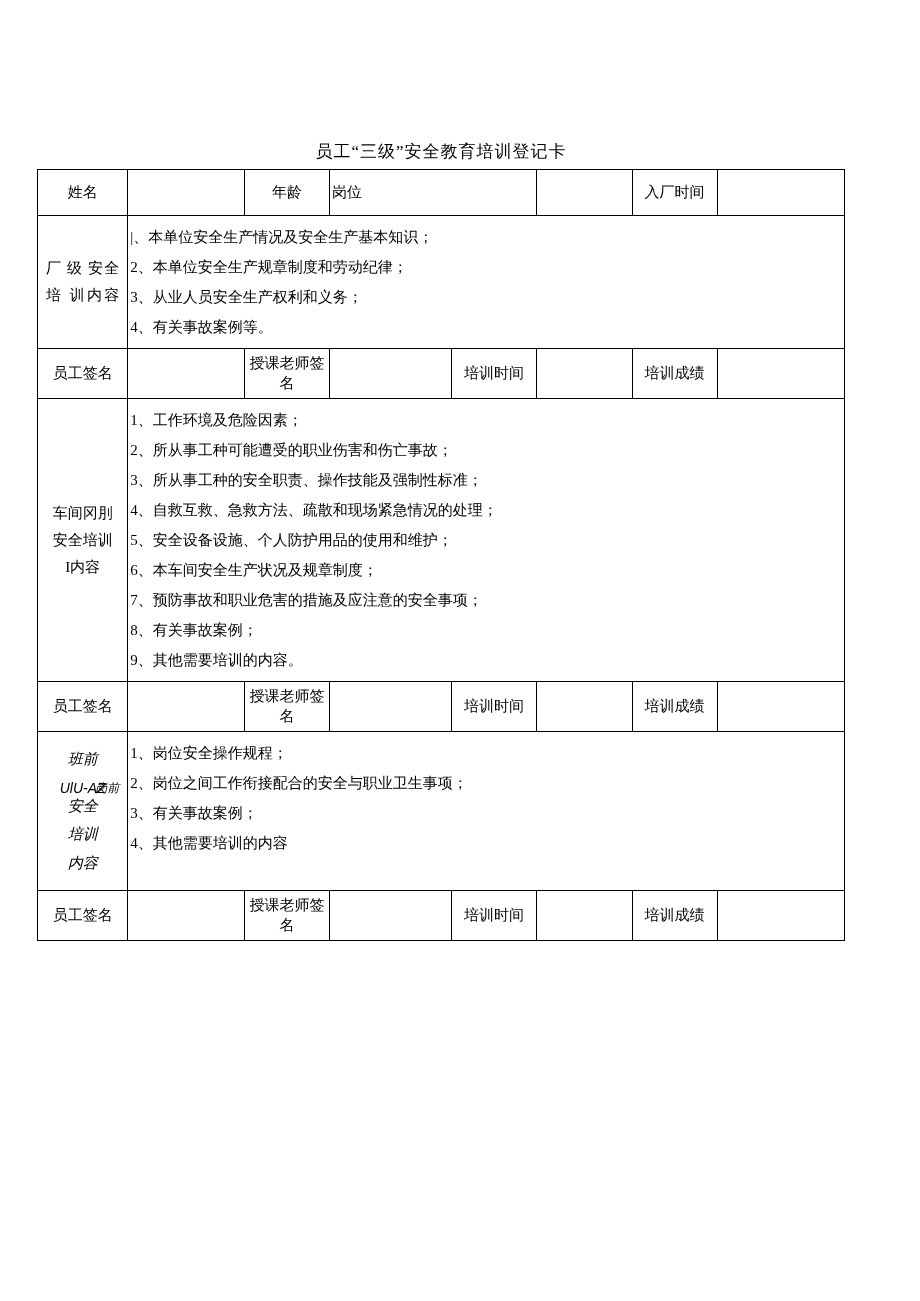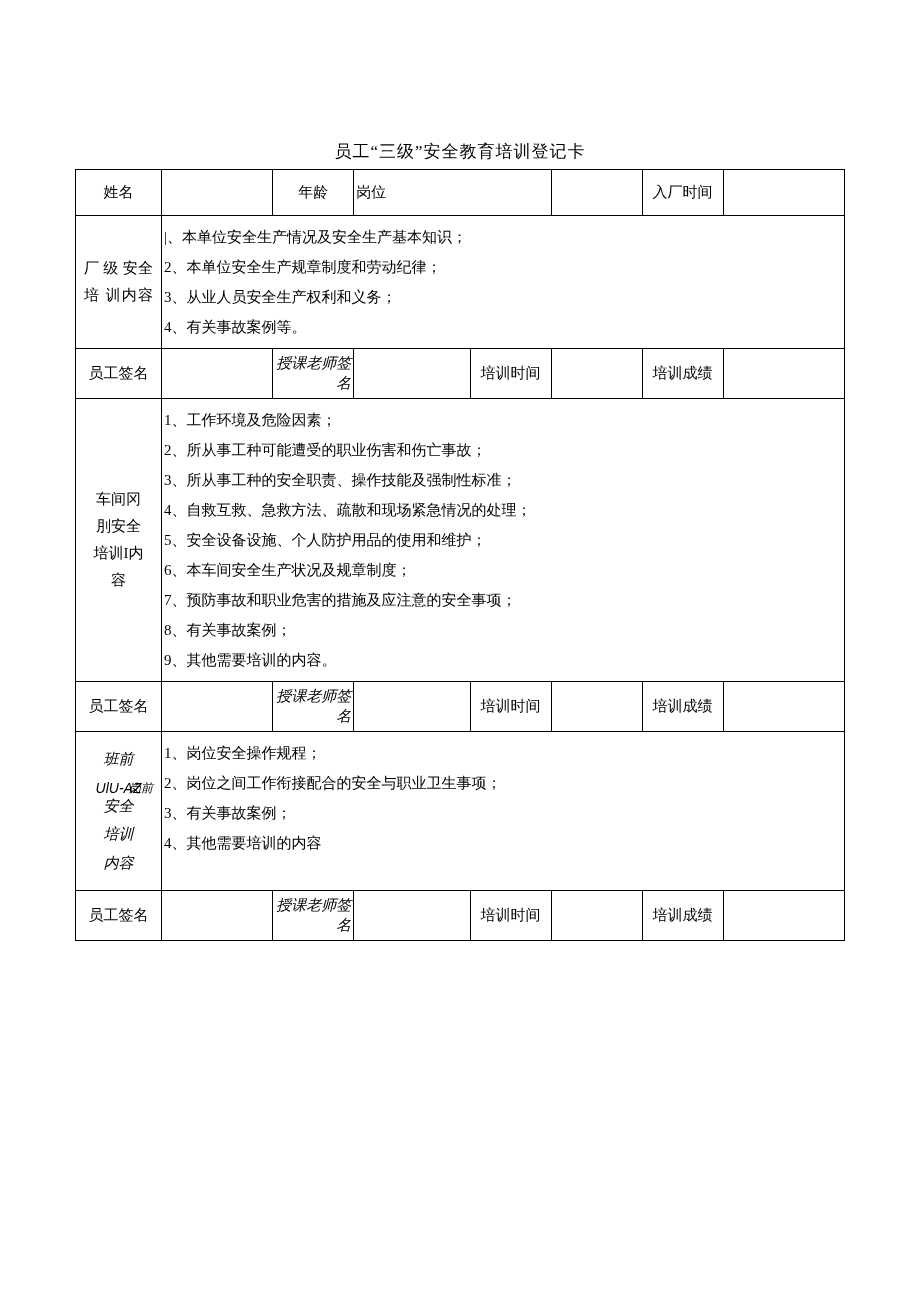--- a/index.html
+++ b/index.html
@@ -3,21 +3,21 @@
   <meta charset="utf-8">
   <style>
     body {
       font-family: "SimSun", "宋体", serif;
       background: #ffffff;
       margin: 0;
       padding: 0;
       width: 920px;
     }
     .page {
-      padding: 140px 75px 0 75px;
+      padding: 140px 75px 0 37px;
       border-radius: 32px;
     }
     .title {
       text-align: center;
       font-size: 17px;
       margin-bottom: 6px;
       letter-spacing: 1px;
     }
     table {
       border-collapse: collapse;
@@ -40,23 +40,22 @@
       line-height: 2.0;
       margin-left: 20px;
     }
     .tall-cell {
       line-height: 1.8;
     }
     .row-h { height: 46px; }
     .row-h2 { height: 50px; }
     .sig-label {
       line-height: 1.3;
-      text-align: right;
+      text-align: center;
       padding-left: 2px;
-      font-style: italic;
     }
     .class-label {
       line-height: 1.9;
       position: relative;
       font-style: italic;
     }
     .small-overlay {
       position: absolute;
       font-size: 12px;
       line-height: 1;

